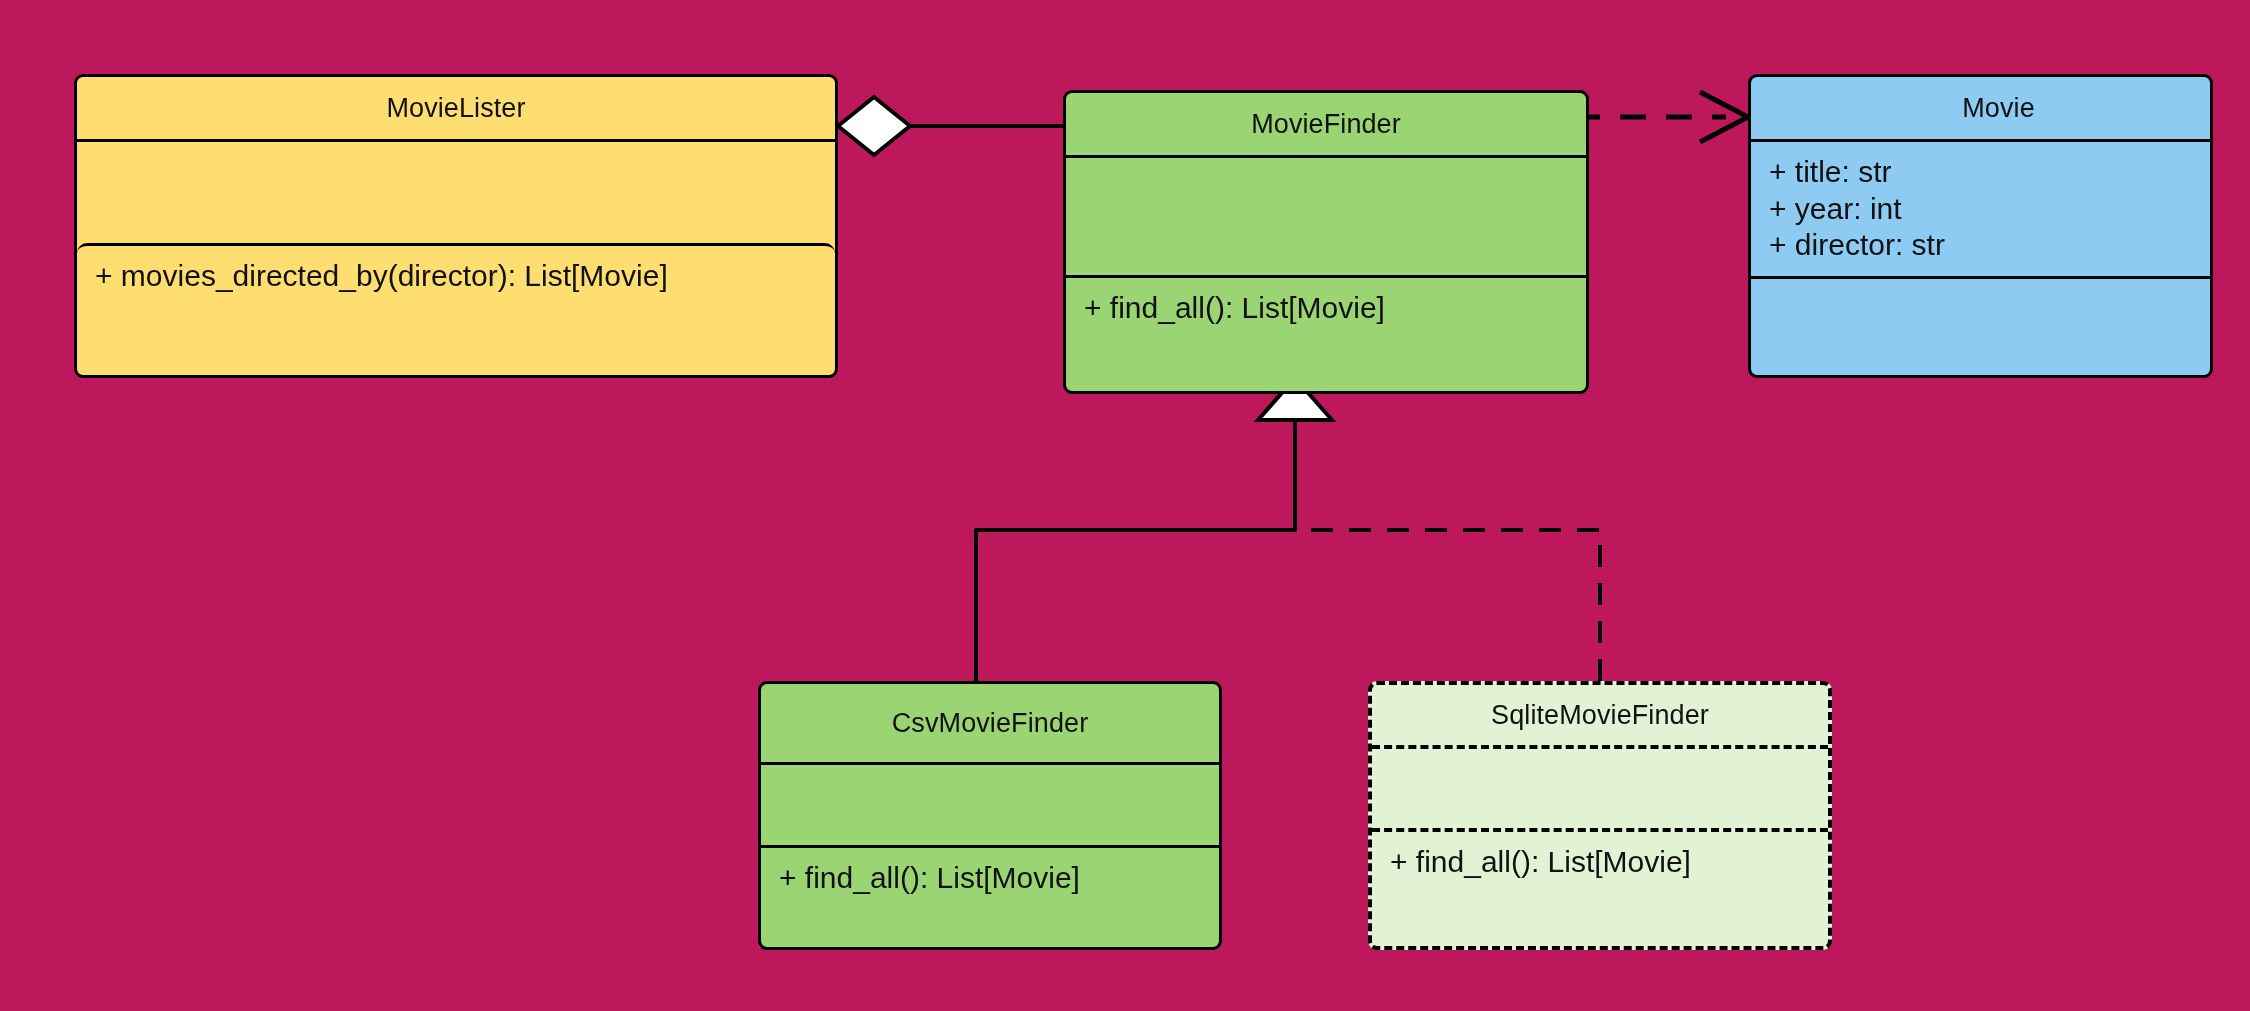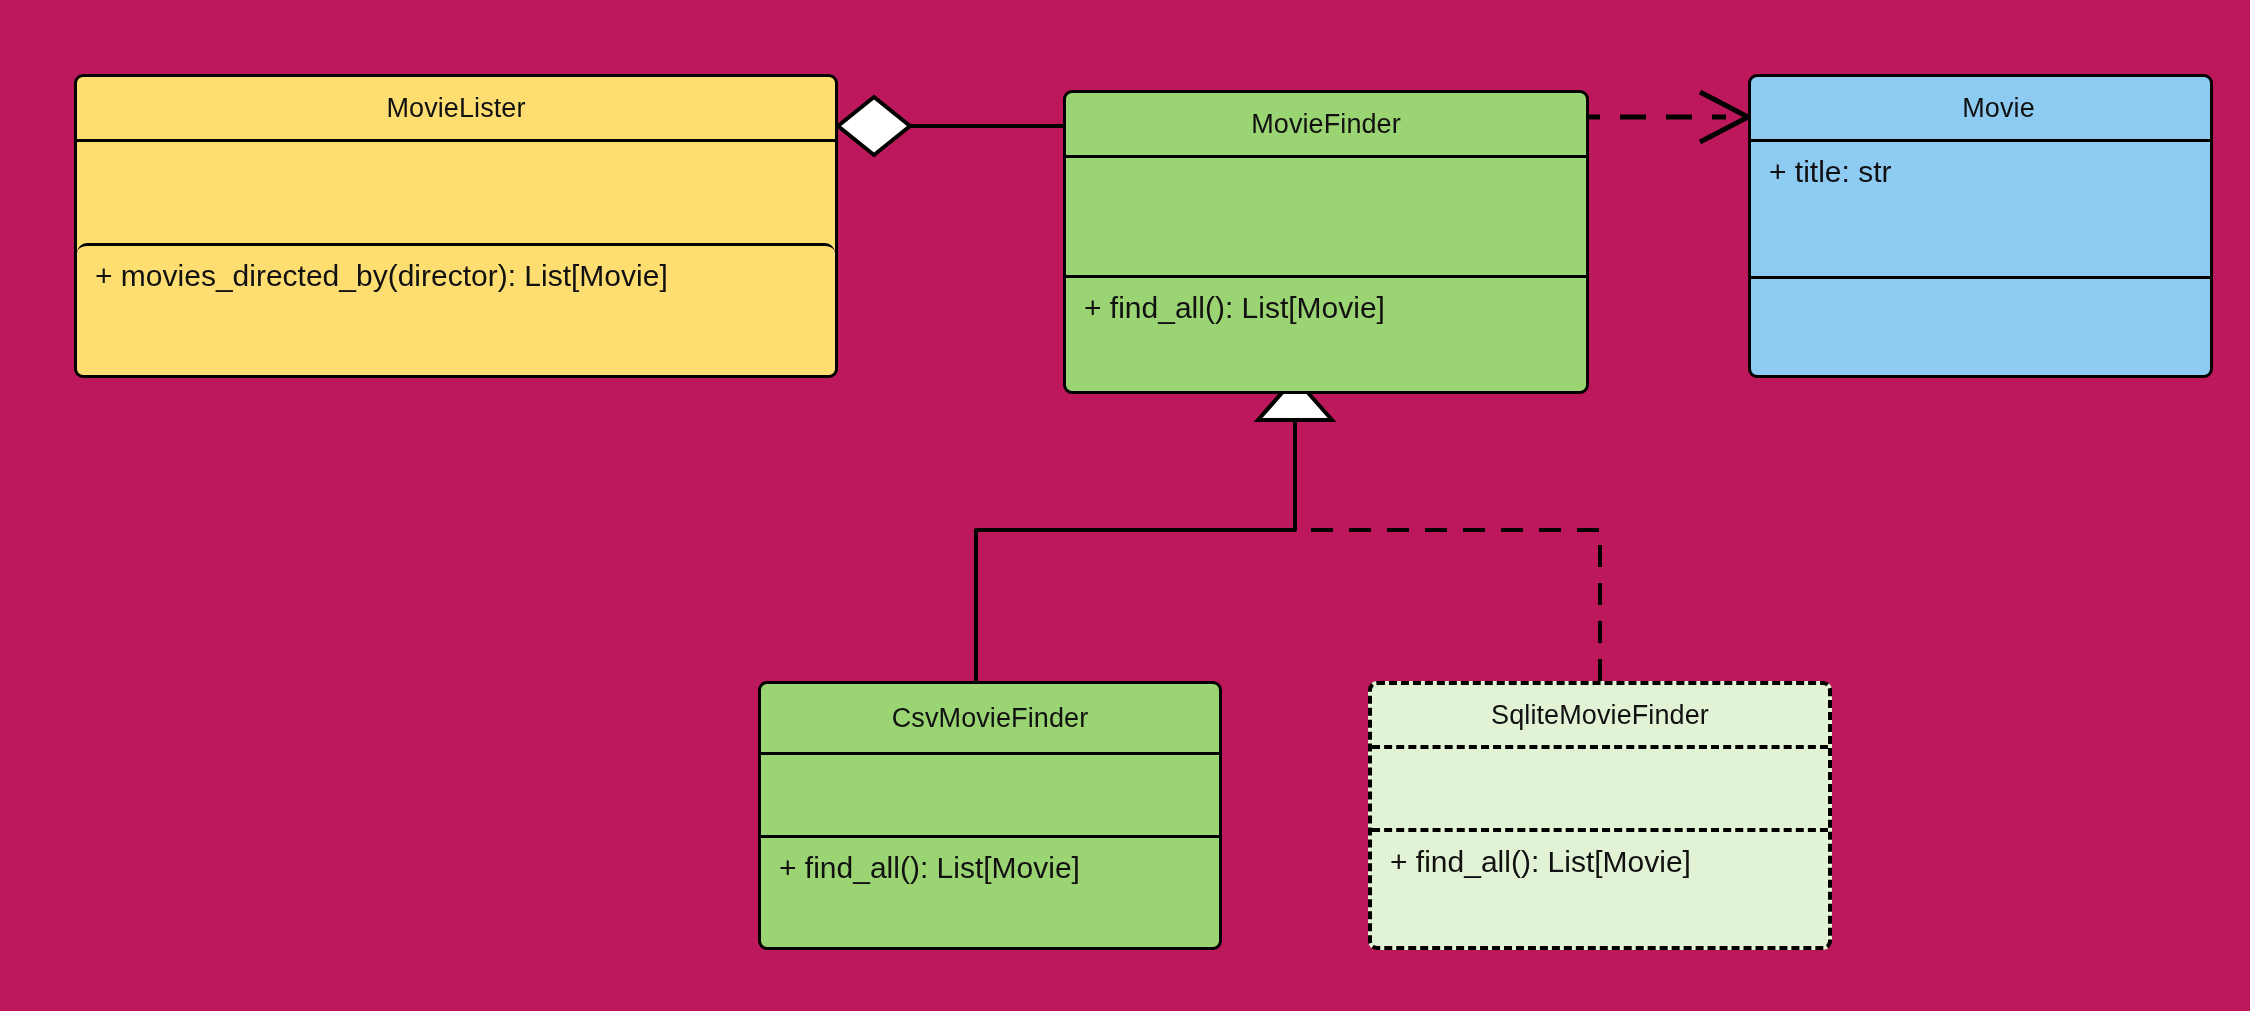--- a/index.html
+++ b/index.html
@@ -93,21 +93,21 @@
     background: #8DCBF2;
   }
   #box-movie .class-name { height: 62px; padding-left: 36px; }
   #box-movie .comp-attrs { height: 137px; }
   #box-movie .comp-ops   { flex: 1; }
 
   #box-csvmoviefinder {
     left: 758px; top: 681px; width: 464px; height: 269px;
     background: #9BD473;
   }
-  #box-csvmoviefinder .class-name { height: 68px; text-align: right; }
+  #box-csvmoviefinder .class-name { height: 78px; text-align: right; }
   #box-csvmoviefinder .comp-attrs { height: 83px; }
   #box-csvmoviefinder .comp-ops   { flex: 1; }
 
   #box-sqlitemoviefinder {
     left: 1368px; top: 681px; width: 464px; height: 269px;
     background: #E2F2D5;
   }
   #box-sqlitemoviefinder .class-name { height: 60px; text-align: center; }
   #box-sqlitemoviefinder .comp-attrs { height: 83px; }
   #box-sqlitemoviefinder .comp-ops   { flex: 1; }
@@ -153,20 +153,22 @@
     <div class="compartment sep comp-attrs empty-comp"></div>
     <div class="compartment sep comp-ops members">
       <div class="member">+ find_all(): List[Movie]</div>
     </div>
   </div>
 
   <div class="uml-class" id="box-movie">
     <div class="compartment class-name">Movie</div>
     <div class="compartment sep comp-attrs members">
       <div class="member">+ title: str</div>
+      <div class="member">+ year: int</div>
+      <div class="member">+ director: str</div>
     </div>
     <div class="compartment sep comp-ops empty-comp"></div>
   </div>
 
   <div class="uml-class" id="box-csvmoviefinder">
     <div class="compartment class-name">CsvMovieFinder</div>
     <div class="compartment sep comp-attrs empty-comp"></div>
     <div class="compartment sep comp-ops members">
       <div class="member">+ find_all(): List[Movie]</div>
     </div>

